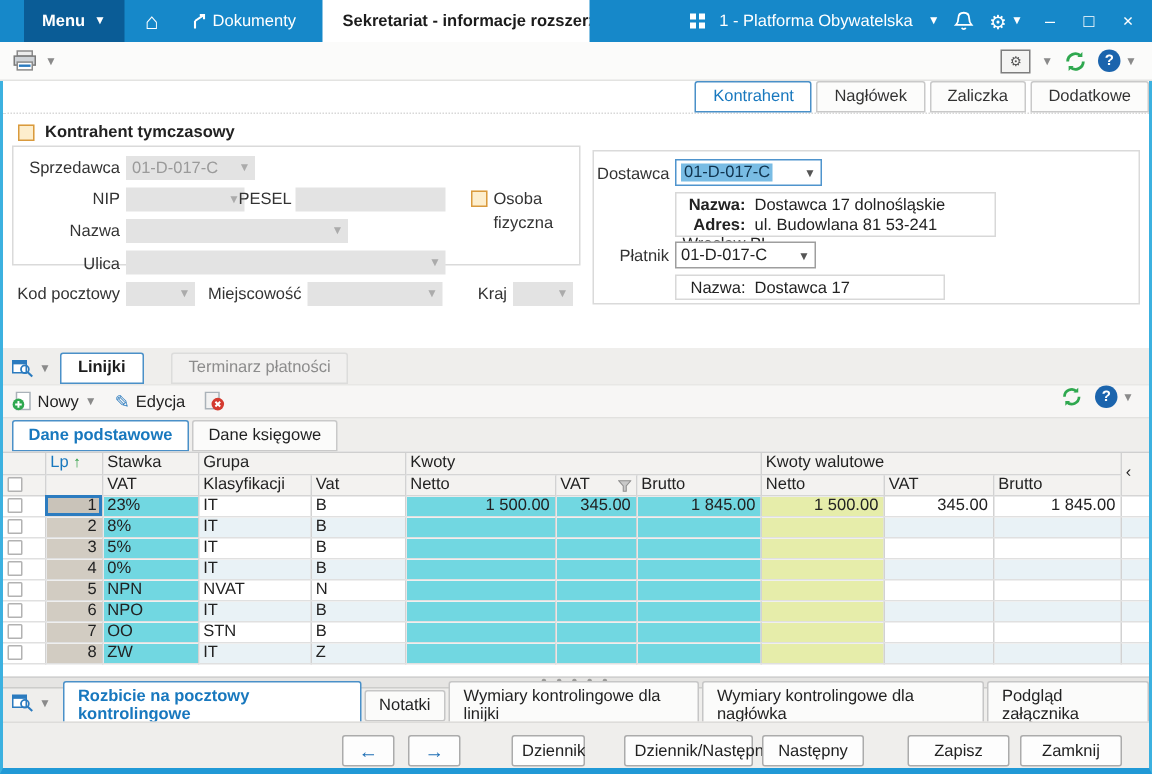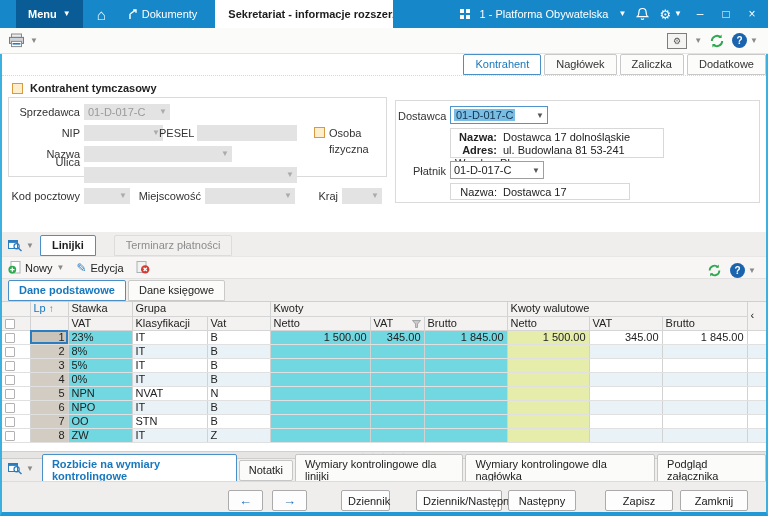--- a/index.html
+++ b/index.html
@@ -68,21 +68,21 @@
   .infobox .lbl { display:inline-block; width:42px; text-align:right; font-weight:bold; margin-right:6px; }
 
   
   .midbg { position:absolute; top:232px; left:2px; right:2px; bottom:4px; background:#efeeec; }
   .linestabs { position:absolute; top:233px; left:2px; right:2px; height:23px; display:flex; align-items:flex-end; }
   .paneltool { display:flex; align-items:center; gap:3px; padding:0 6px 4px 6px; }
   .ltab { padding:3px 11px 4px; margin-right:18px; cursor:pointer; border:1px solid transparent; }
   .ltab.active { background:#fff; border:1px solid #4a90c8; border-radius:2px 2px 0 0; font-weight:bold; color:#1c1c1c; }
   .ltab.dim { color:#8c8c8c; background:#f1f0ef; border:1px solid #dcdcdb; border-radius:2px 2px 0 0; }
   .actions { position:absolute; top:256px; left:2px; right:2px; height:23px; background:#f7f6f5;
-    border-top:1px solid #e8e7e5; border-bottom:1px solid #e2e1df; display:flex; align-items:flex-end; }
+    border-top:1px solid #e8e7e5; border-bottom:1px solid #e2e1df; display:flex; align-items:flex-start; }
   .abtn { display:flex; align-items:center; gap:4px; padding:0 6px; cursor:pointer; height:100%; }
   .actions .right { margin-left:auto; display:flex; align-items:center; gap:8px; padding-right:10px; }
   .subtabs { position:absolute; top:280px; left:2px; right:2px; height:21px; display:flex; align-items:flex-end; padding-left:6px; gap:2px; }
   .stab { padding:3px 10px 4px; border:1px solid #c9c9c9; border-radius:2px 2px 0 0; background:#fbfbfa; cursor:pointer; }
   .stab.active { border-color:#4a90c8; background:#fff; color:#1878be; font-weight:bold; }
 
   
   .gridwrap { position:absolute; top:301px; left:2px; width:764px; height:150px; background:#fff;
     border-top:1px solid #cfcfcf; overflow:hidden; }
   table.grid { border-collapse:collapse; table-layout:fixed; width:768px; }
@@ -228,21 +228,21 @@
       <span class="flabel" style="left:150px;top:27px;width:34px">PESEL</span>
       <span class="dis" style="left:188px;top:27px;width:100px"></span>
       <span class="cbx" style="position:absolute;left:305px;top:29px"></span>
       <span class="flabel" style="left:320px;top:27px;width:75px;text-align:left">Osoba fizyczna</span>
 
       <span class="flabel" style="left:0;top:48px;width:71px">Nazwa</span>
       <span class="dis" style="left:75px;top:48px;width:148px">
           <span class="dchev">▼</span>
         </span>
 
-      <span class="flabel" style="left:0;top:56px;width:71px">Ulica</span>
+      <span class="flabel" style="left:0;top:70px;width:71px">Ulica</span>
       <span class="dis" style="left:75px;top:69px;width:213px">
           <span class="dchev">▼</span>
         </span>
 
       <span class="flabel" style="left:0;top:90px;width:71px">Kod pocztowy</span>
       <span class="dis" style="left:75px;top:90px;width:46px">
           <span class="dchev">▼</span>
         </span>
       <span class="flabel" style="left:126px;top:90px;width:66px">Miejscowość</span>
       <span class="dis" style="left:196px;top:90px;width:90px">
@@ -506,21 +506,21 @@
       <span>
         <svg width="15" height="14" viewBox="0 0 15 14">
             <rect x="0.5" y="2.5" width="9" height="8" fill="#fff" stroke="#2b7bbf"></rect>
             <rect x="0.5" y="2.5" width="9" height="2.4" fill="#2b7bbf"></rect>
             <circle cx="8.6" cy="8.2" r="2.6" fill="none" stroke="#2b7bbf" stroke-width="1.2"></circle>
             <path d="M10.5 10.2 L13.5 13" stroke="#2b7bbf" stroke-width="1.4"></path>
           </svg>
       </span>
       <span class="gchev">▼</span>
     </div>
-    <div class="btab active">Rozbicie na wymiary kontrolingowe</div>
+    <div class="btab active">Rozbicie na pocztowy kontrolingowe</div>
     <div class="btab">Notatki</div>
     <div class="btab">Wymiary kontrolingowe dla linijki</div>
     <div class="btab">Wymiary kontrolingowe dla nagłówka</div>
     <div class="btab">Podgląd załącznika</div>
   </div>
 
   <div class="footer">
     <button class="fbtn navarrow" style="left:226px;width:35px">←</button>
     <button class="fbtn navarrow" style="left:270px;width:35px">→</button>
     <button class="fbtn" style="left:339px;width:49px">Dziennik</button>

